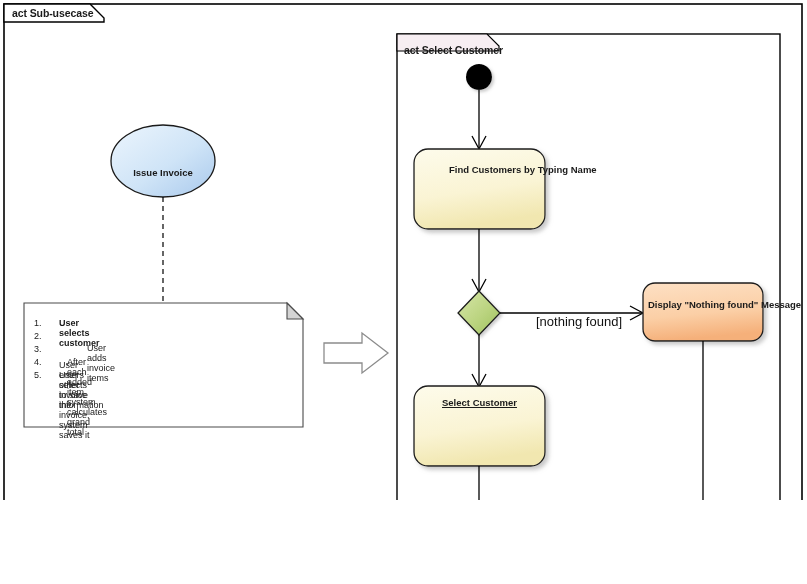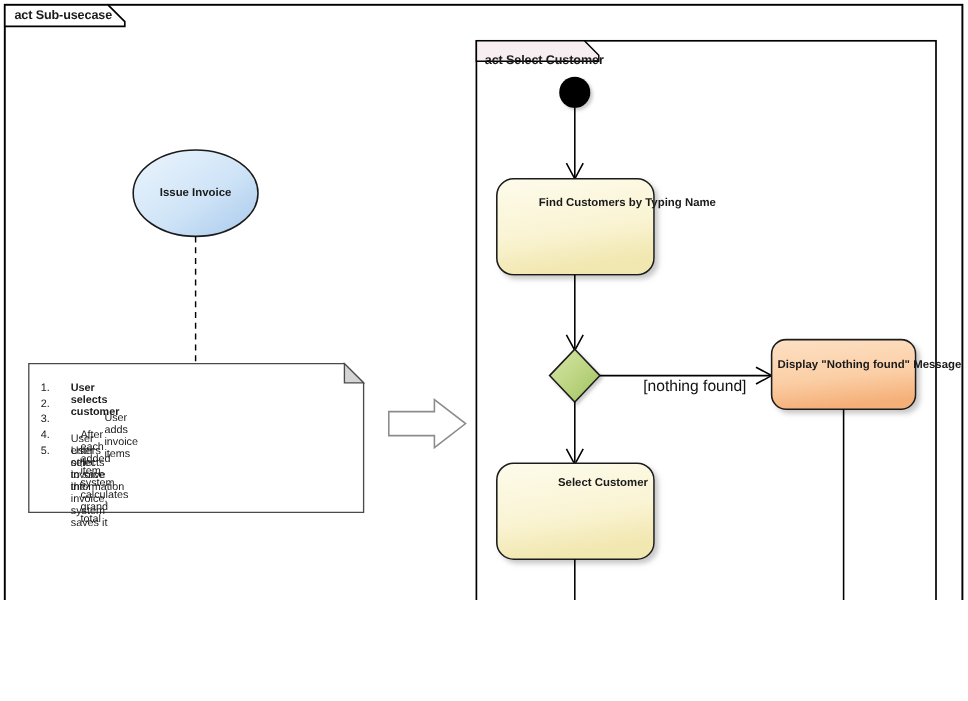--- a/index.html
+++ b/index.html
@@ -182,21 +182,21 @@
       <circle cx="479" cy="537" r="12" fill="url(#gradFinal)" stroke="#1a1a1a" stroke-width="1.3" filter="url(#tinyShadow)"></circle>
       <circle cx="479" cy="537" r="5.5" fill="#000000"></circle>
     </g>
 
   </svg>
 
   <div class="txt frame-label" style="left:12px; top:7px;">act Sub-usecase</div>
 
   <div class="txt frame-label" style="left:404px; top:44px;">act Select Customer</div>
 
-  <div class="txt usecase-label" style="left:111px; top:155px; width:104px;">Issue Invoice</div>
+  <div class="txt usecase-label" style="left:111px; top:167px; width:104px;">Issue Invoice</div>
 
   <div>
     <div style="position:absolute; left:34px; top:318px;">
       <div style="position:relative; height:13px;">
         <span class="note-num" style="position:absolute; left:0px; top:0px;">1.</span>
         <span class="note-line bold" style="position:absolute; left:25px; top:0px;">User selects customer</span>
       </div>
       <div style="position:relative; height:13px;">
         <span class="note-num" style="position:absolute; left:0px; top:0px;">2.</span>
         <span class="note-line" style="position:absolute; left:25px; top:12px;padding-left:28px;">User adds invoice items</span>
@@ -211,19 +211,19 @@
       </div>
       <div style="position:relative; height:13px;">
         <span class="note-num" style="position:absolute; left:0px; top:0px;">5.</span>
         <span class="note-line" style="position:absolute; left:25px; top:0px;">User selects to save the invoice, system saves it</span>
       </div>
     </div>
   </div>
 
   <div class="txt node-label" style="left:420px; top:163px; width:119px;padding-left:29px;">Find Customers by Typing Name</div>
 
-  <div class="txt node-label" style="left:443px; top:396px; width:119px;">Select Customer</div>
+  <div class="txt node-label" style="left:420px; top:396px; width:119px;text-decoration:underline;">Select Customer</div>
 
   <div class="txt node-label" style="left:648px; top:298px; width:110px;">Display "Nothing found" Message</div>
 
   <div class="txt guard-label" style="left:536px; top:314px;">[nothing found]</div>
 
 </div>
 
 </body></html>

